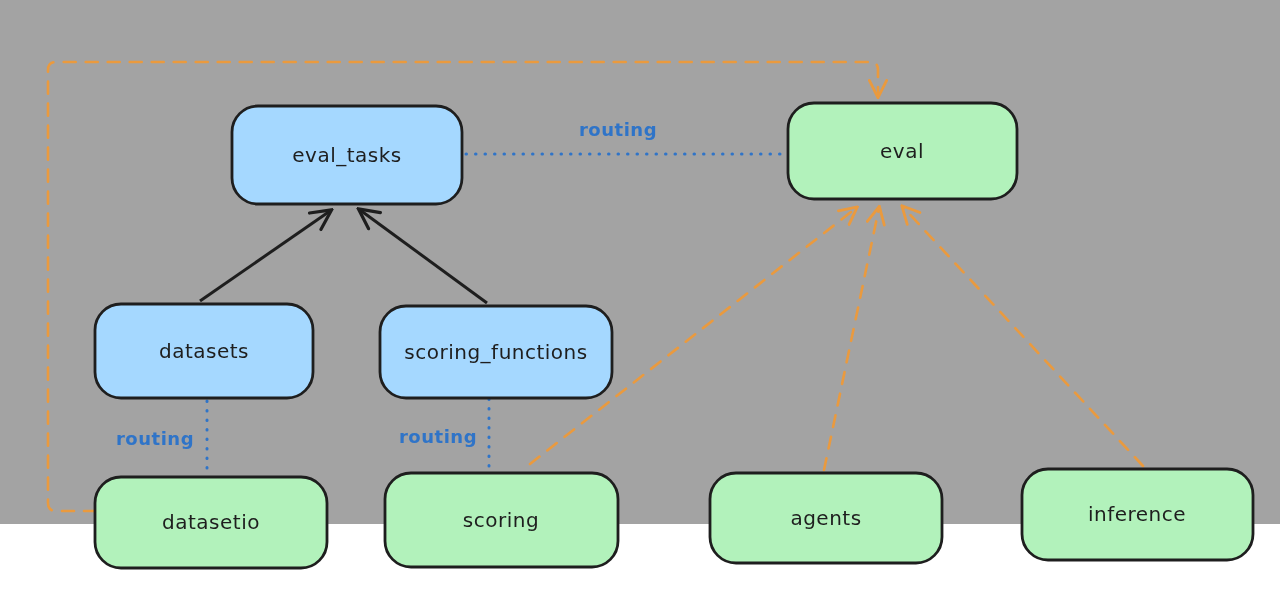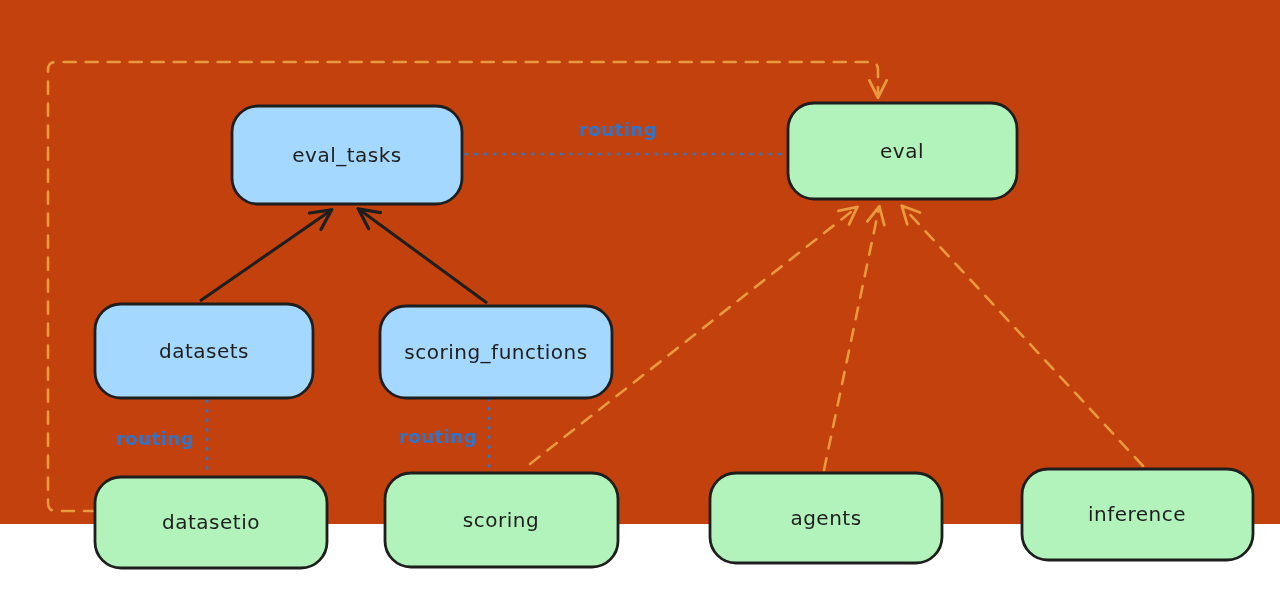--- a/index.html
+++ b/index.html
@@ -8,21 +8,21 @@
     background: #ffffff;
     width: 1280px;
     height: 596px;
     overflow: hidden;
     font-family: "DejaVu Sans", sans-serif;
   }
   .canvas {
     position: relative;
     width: 1280px;
     height: 524px;
-    background: #c2410c;
+    background: #a3a3a3;
   }
   svg { display: block; }
   .node-rect {
     stroke: #1e1e1e;
     stroke-width: 2.8;
   }
   .node-label {
     fill: #1e1e1e;
     font-size: 20px;
     font-family: "DejaVu Sans", sans-serif;

